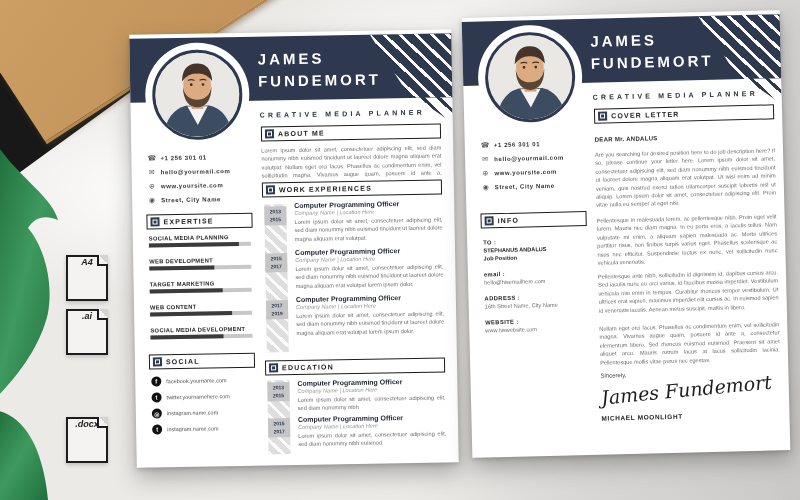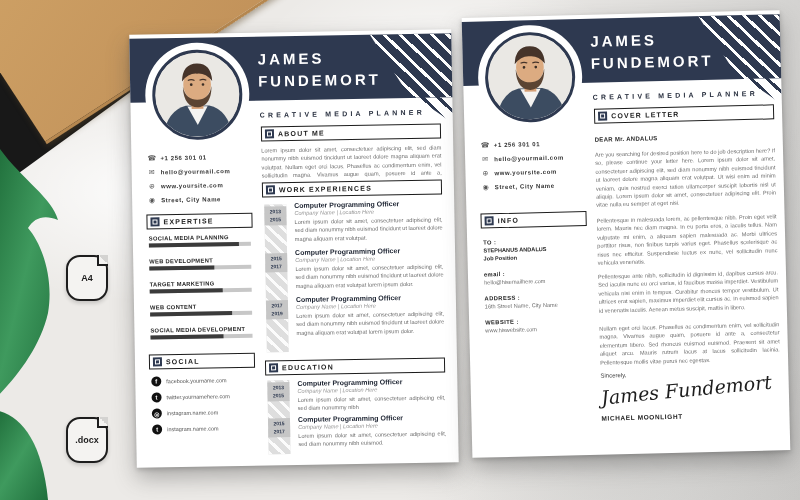--- a/index.html
+++ b/index.html
@@ -9,21 +9,21 @@
       radial-gradient(ellipse 300px 160px at 18% 38%, rgba(255,255,255,.85), transparent 70%),
       radial-gradient(ellipse 260px 140px at 55% 12%, rgba(255,255,255,.7), transparent 70%),
       radial-gradient(ellipse 300px 200px at 78% 85%, rgba(190,190,188,.45), transparent 70%),
       radial-gradient(ellipse 200px 120px at 92% 40%, rgba(205,205,203,.5), transparent 70%),
       linear-gradient(100deg,#eceae7 55%,#d9d8d6 85%,#c9c8c6 100%);}
   .card{position:absolute;}
   
   #black-card{left:-70px;top:-55px;width:190px;height:200px;background:#181818;transform:rotate(-36deg);}
   #kraft-card{left:-30px;top:-115px;width:300px;height:190px;background:linear-gradient(160deg,#cfa266,#c2925a);transform:rotate(-33deg);box-shadow:0 3px 6px rgba(90,70,40,.45);border-bottom:3px solid #b5874f;}
   
-  .badge{position:absolute;left:66px;width:38px;height:42px;background:#f4f3f1;border:2px solid #1d1d1d;border-radius:14px;display:flex;align-items:center;justify-content:center;box-shadow:0 2px 4px rgba(0,0,0,.18);}
+  .badge{position:absolute;left:66px;width:38px;height:42px;background:#f4f3f1;border:2px solid #1d1d1d;border-radius:0;display:flex;justify-content:center;box-shadow:0 2px 4px rgba(0,0,0,.18);font-style:italic;}
   .badge::after{content:'';position:absolute;top:-2px;right:-2px;width:9px;height:9px;background:linear-gradient(225deg,#d4d3d1 50%,#f4f3f1 50%);border-left:2px solid #1d1d1d;border-bottom:2px solid #1d1d1d;}
   .badge span{font-size:9px;font-weight:bold;color:#1d1d1d;}
   
   #leaf{left:-6px;top:148px;}
   
   .page{position:absolute;background:#fff;box-shadow:0 10px 22px rgba(70,70,70,.4),0 2px 5px rgba(0,0,0,.2);}
   #page1{left:133px;top:32px;width:322px;height:433px;transform:rotate(-1deg);}
   #page2{left:467px;top:14px;width:318px;height:440px;transform:rotate(-1.4deg);}
   .band{position:absolute;left:0;top:4px;height:64px;width:100%;background:#2e3950;}
   .stripes-top{position:absolute;top:0;right:0;width:110px;height:64px;
@@ -87,20 +87,23 @@
           <stop offset=".5" stop-color="#3f9a5e"></stop>
           <stop offset="1" stop-color="#1f6f3c"></stop>
       </linearGradient>
     </defs>
     <path fill="url(#lg)" d="M0,-8 C22,28 58,48 64,72 C50,66 40,70 34,80 C48,96 60,130 54,165 C46,200 22,230 0,252 Z"></path>
     <path fill="url(#lg)" d="M0,262 C26,266 48,292 54,352 L0,352 Z"></path>
   </svg>
 
   <div class="badge" style="top:255px">
       <span>A4</span>
+    </div>
+  <div class="badge" style="top:309px">
+      <span>.ai</span>
     </div>
   <div class="badge" style="top:417px">
       <span>.docx</span>
     </div>
 
   <div id="page1" class="page">
     <div class="band">
       <div class="stripes-top"></div>
     </div>
     <div class="stripes-bot"></div>

